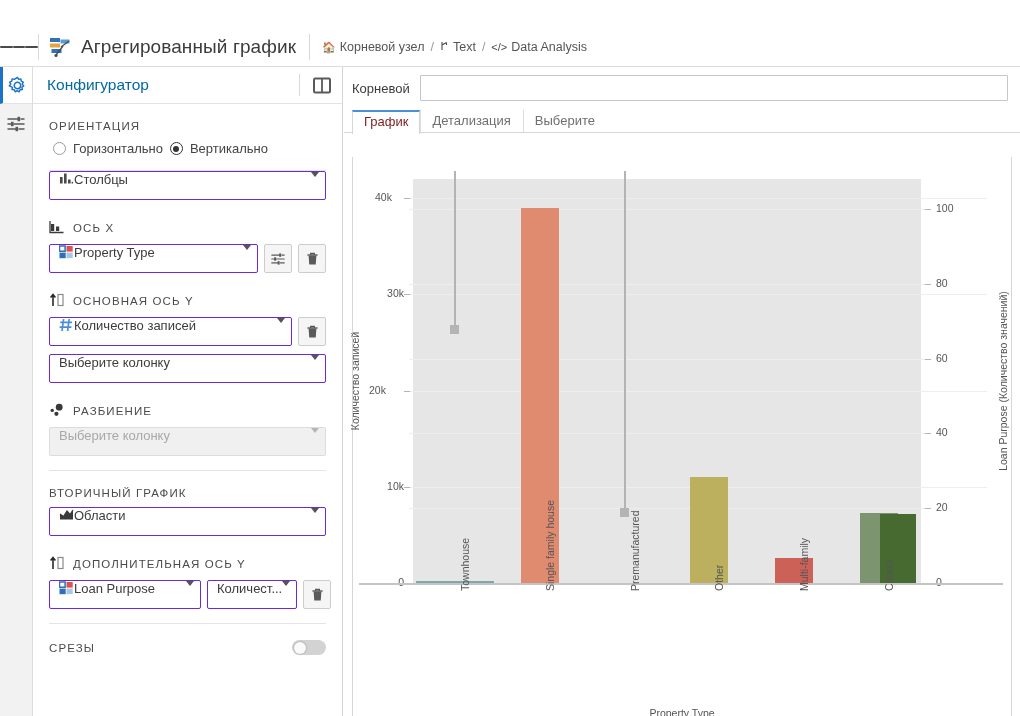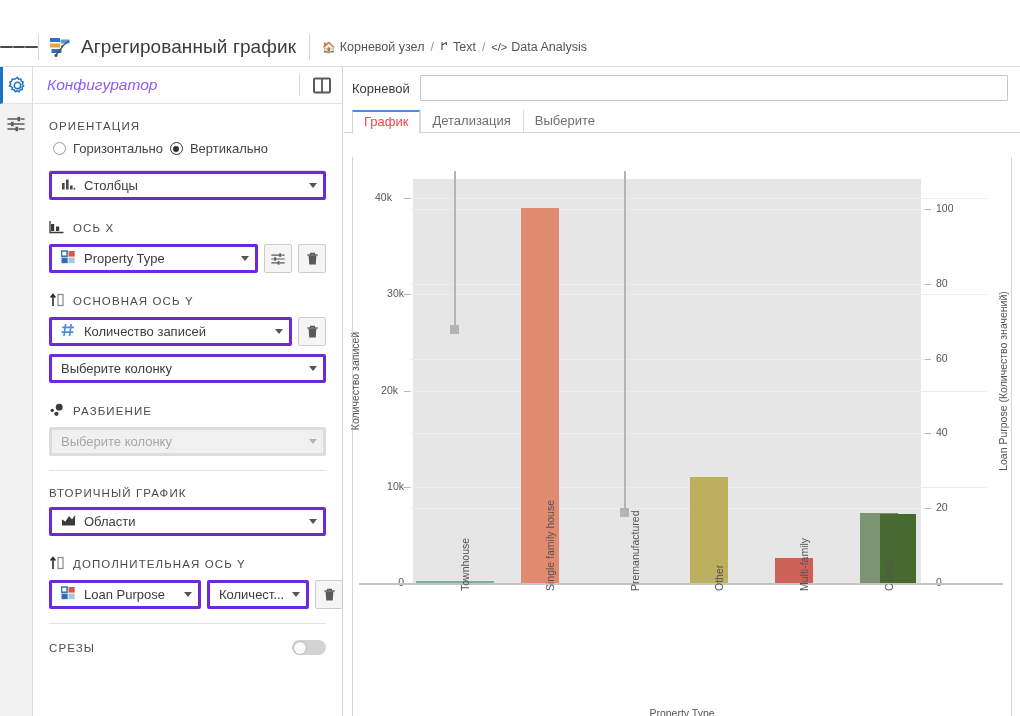--- a/index.html
+++ b/index.html
@@ -48,21 +48,21 @@
 
   
   .config {
     position:absolute; left:33px; top:39px; width:310px; height:677px;
     background:#ffffff; border-right:1px solid #d5d5d5;
   }
   .config-head {
     height:37px; display:flex; align-items:center;
     border-bottom:1px solid #e3e3e3; padding:0 8px 0 14px;
   }
-  .config-title { font-size:15.5px; color:#8b5cf6; flex:1;font-style:italic; }
+  .config-title { font-size:15.5px; color:#0369a1; flex:1; }
   .hsep { width:1px; height:22px; background:#d8d8d8; margin-right:10px; }
   .panel-btn { width:24px; height:22px; display:flex; align-items:center; justify-content:center; cursor:pointer; }
 
   .cbody { padding:0 16px; }
   .sect-label {
     font-size:11.5px; color:#4b4b4b; letter-spacing:1.1px;
     text-transform:uppercase; margin:16px 0 8px 0;
   }
   .sect-label.with-ico { display:flex; align-items:center; gap:8px; margin-top:20px; }
   .divider { height:1px; background:#e4e4e4; margin:14px 0 0 0; }
@@ -73,22 +73,22 @@
     width:13px; height:13px; border-radius:50%; border:1.5px solid #9b9b9b;
     background:#fff; position:relative; flex:none;
   }
   .rdot.on { border-color:#333; }
   .rdot.on::after {
     content:''; position:absolute; left:2.5px; top:2.5px;
     width:6px; height:6px; border-radius:50%; background:#333;
   }
 
   .sel {
-    height:29px; border:3px solid #6d28d9; background:#fff; border-radius:2px;
-    display:flex; align-items:center; padding:0 6px 0 9px; gap:8px;
+    height:29px; border:1px solid #6d28d9; background:#fff; border-radius:2px;
+    display:flex; align-items:flex-start; padding:0 6px 0 9px; gap:0;
     font-size:13px; color:#3c3c3c; cursor:pointer; position:relative;
   }
   .sel .caret {
     margin-left:auto; width:0;height:0;
     border-left:4px solid transparent; border-right:4px solid transparent;
     border-top:5px solid #555;
   }
   .sel.disabled { background:#f0f0f0; border-color:#dcdcdc; color:#a8a8a8; }
   .sel.disabled .caret { border-top-color:#b5b5b5; }
   .sel .txt { overflow:hidden; white-space:nowrap; text-overflow:ellipsis; }
@@ -124,21 +124,21 @@
   .tabs::after {
     content:''; position:absolute; left:0; right:0; bottom:0; height:1px; background:#d6d6d6;
   }
   .tab {
     font-size:13px; padding:3px 11px 4px 11px; color:#6f6f6f; cursor:pointer;
     border:1px solid transparent; border-bottom:none; position:relative; z-index:2;
     line-height:16px;
   }
   .tab + .tab { border-left:1px solid #dcdcdc; }
   .tab.active {
-    color:#ef4444; background:#fff; border-color:#d6d6d6;
+    color:#7f1d1d; background:#fff; border-color:#d6d6d6;
     border-top:2px solid #4a90d9; margin-bottom:-1px; padding-top:2px;
   }
   .chart-card {
     position:absolute; left:8px; top:90px; width:660px; height:578px;
     background:#fff; border:1px solid #d6d6d6; border-top:none;
   }
   .chartwrap { position:relative; width:100%; height:100%; }
 
   .axis-lab {
     position:absolute; font-size:10.5px; color:#555; white-space:nowrap;
@@ -427,21 +427,21 @@
       <div class="chartwrap" id="chart">
           <div class="plotband" style="left:60px;top:22px;width:508px;height:404px;"></div>
           <div class="gridline" style="left:56px;top:426px;width:578px;"></div>
           <div class="tick-mark" style="left:51px;top:426px;width:6px;"></div>
           <div class="tick-lab" style="left:10px;top:419px;width:41px;text-align:right;">0</div>
           <div class="gridline" style="left:56px;top:329.8095238095238px;width:578px;"></div>
           <div class="tick-mark" style="left:51px;top:329.8095238095238px;width:6px;"></div>
           <div class="tick-lab" style="left:10px;top:322.8095238095238px;width:41px;text-align:right;">10k</div>
           <div class="gridline" style="left:56px;top:233.61904761904762px;width:578px;"></div>
           <div class="tick-mark" style="left:51px;top:233.61904761904762px;width:6px;"></div>
-          <div class="tick-lab" style="left:4px;top:226.61904761904762px;width:41px;text-align:right;">20k</div>
+          <div class="tick-lab" style="left:16px;top:226.61904761904762px;width:41px;">20k</div>
           <div class="gridline" style="left:56px;top:137.42857142857144px;width:578px;"></div>
           <div class="tick-mark" style="left:51px;top:137.42857142857144px;width:6px;"></div>
           <div class="tick-lab" style="left:10px;top:130.42857142857144px;width:41px;text-align:right;">30k</div>
           <div class="gridline" style="left:56px;top:41.23809523809524px;width:578px;"></div>
           <div class="tick-mark" style="left:51px;top:41.23809523809524px;width:6px;"></div>
           <div class="tick-lab" style="left:10px;top:34.23809523809524px;width:41px;text-align:center;">40k</div>
           <div class="gridline" style="left:56px;top:426px;width:522px;"></div>
           <div class="tick-mark" style="left:572px;top:426px;width:6px;"></div>
           <div class="tick-lab" style="left:583px;top:419px;">0</div>
           <div class="gridline" style="left:56px;top:351.1851851851852px;width:522px;"></div>

